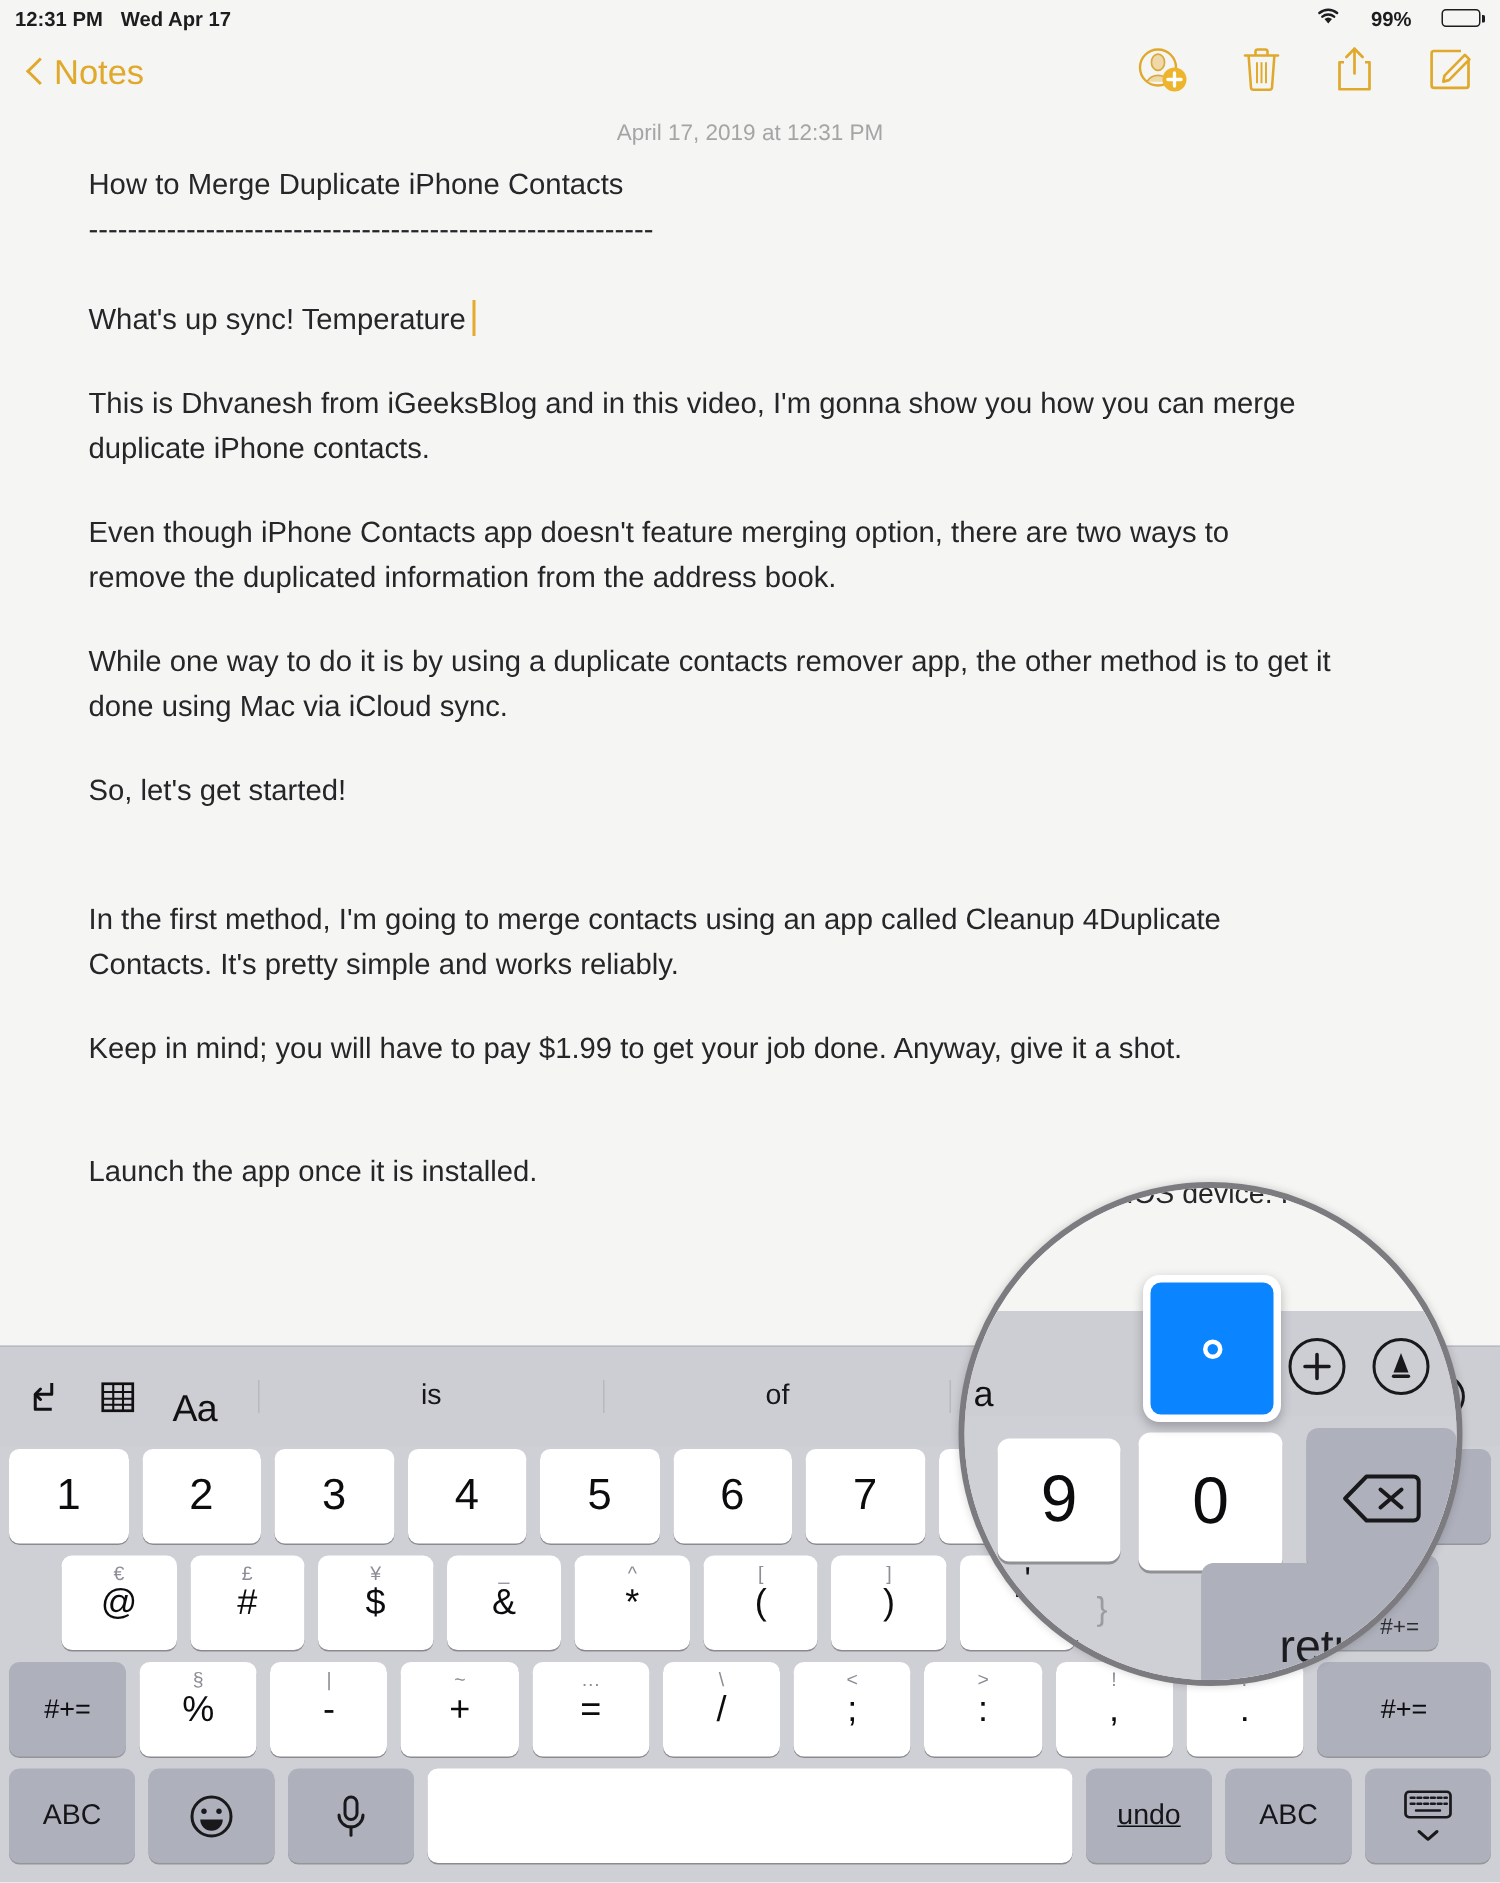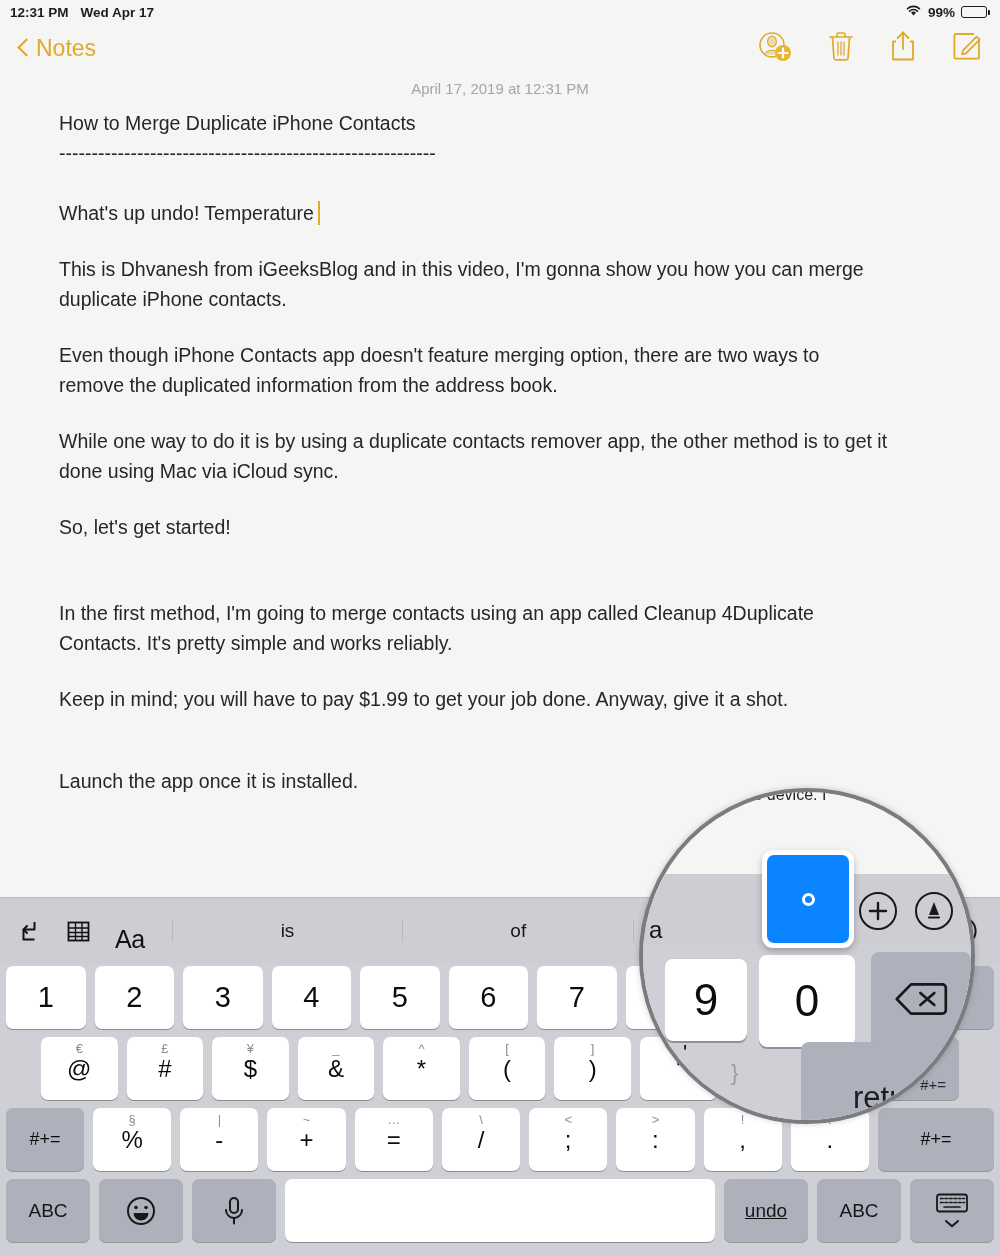--- a/index.html
+++ b/index.html
@@ -18,21 +18,21 @@
   
   .statusbar {
     position: absolute; top: 0; left: 0;
     width: 1000px; height: 24px;
     display: flex; align-items: center;
     padding: 0 10px;
     font-size: 13.5px; font-weight: bold;
     color: #1d1d1f;
   }
   .sb-left { display: flex; align-items: center; gap: 12px; }
-  .sb-right { margin-left: auto; display: flex; align-items: center; gap: 6px; }
+  .sb-right { margin-left: auto; display: flex; align-items: center; gap: 20px; }
   .wifi-icon { display: block; }
   .batt { display: flex; align-items: center; }
   .batt-body {
     width: 26px; height: 12px;
     border: 1.4px solid #1d1d1f; border-radius: 3px;
     padding: 1.3px; position: relative;
   }
   .batt-fill { height: 100%; background: #1d1d1f; border-radius: 1px; }
   .batt-cap {
     width: 2px; height: 5px; background: #1d1d1f;
@@ -179,21 +179,21 @@
     position: absolute;
     left: 0; top: 0;
     width: 336px; height: 336px;
   }
   .mag-note {
     position: absolute; left: 0; top: 0; width: 336px; height: 100px;
     background: #f5f5f4;
   }
   .mag-note-txt {
     position: absolute; left: 10px; top: -6px;
-    font-size: 16px; color: #262629; white-space: nowrap;
+    font-size: 19px; color: #262629; white-space: nowrap;
   }
   .mag-kbbg {
     position: absolute; left: 0; top: 82px; width: 336px; height: 254px;
     background: #cdced4;
   }
   .mag-kbbg2 {
     position: absolute; left: 0; top: 152px; width: 336px; height: 184px;
     background: #cfd0d6;
   }
   .mag-key {
@@ -303,21 +303,21 @@
       </span>
     </div>
   </div>
 
   <div class="note-date">April 17, 2019 at 12:31 PM</div>
 
   <div class="note-body">
     <p>How to Merge Duplicate iPhone Contacts</p>
     <p class="divider-line">----------------------------------------------------------</p>
     <div class="spacer-m"></div>
-    <p><span>What's up undo!   Temperature</span><span class="caret"></span></p>
+    <p><span>What's up sync!   Temperature</span><span class="caret"></span></p>
     <div class="spacer-s"></div>
     <p>This is Dhvanesh from iGeeksBlog and in this video, I'm gonna show you how you can merge duplicate iPhone contacts.</p>
     <div class="spacer-s"></div>
     <p>Even though iPhone Contacts app doesn't feature merging option, there are two ways to remove the duplicated information from the address book.</p>
     <div class="spacer-s"></div>
     <p>While one way to do it is by using a duplicate contacts remover app, the other method is to get it done using Mac via iCloud sync.</p>
     <div class="spacer-s"></div>
     <p>So, let's get started!</p>
     <div class="spacer-l"></div>
     <p>In the first method, I'm going to merge contacts using an app called Cleanup 4Duplicate Contacts. It's pretty simple and works reliably.</p>

